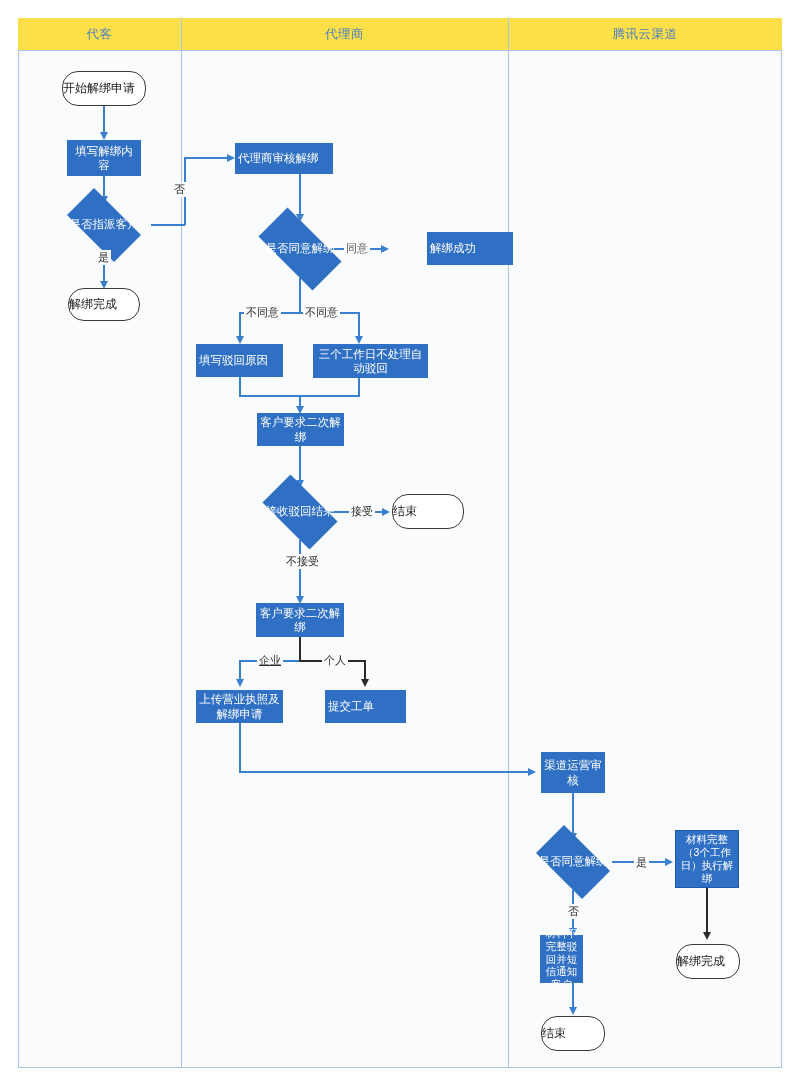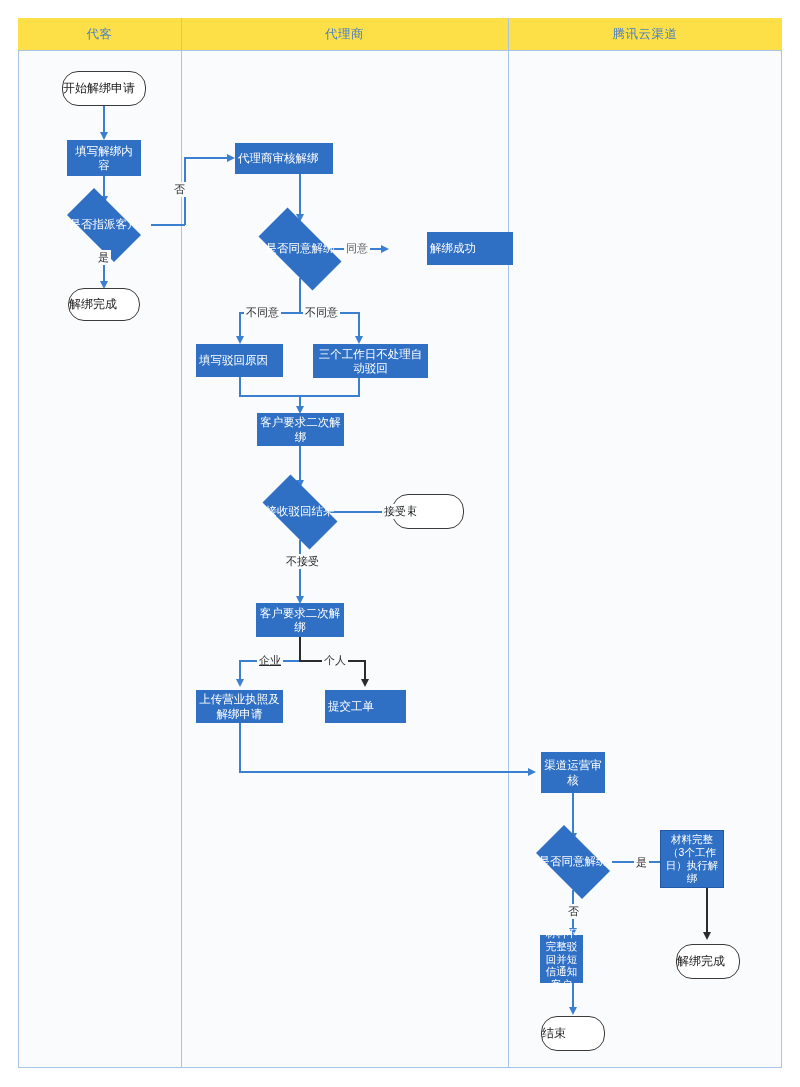--- a/index.html
+++ b/index.html
@@ -237,21 +237,21 @@
   <div class="ln" style="left:299px; top:446px; width:2px; height:38px;"></div>
   <div class="arrow down" style="left:295.5px; top:480px;"></div>
 
   <div class="decision-wrap" style="left:253px; top:484px; width:94px; height:56px;">
     <div class="decision-shape"></div>
     <div class="decision-label">接收驳回结果</div>
   </div>
 
   <div class="ln" style="left:325px; top:511px; width:58px; height:1.6px;"></div>
   <div class="arrow right" style="left:382px; top:507.5px;"></div>
-  <div class="elabel" style="left:349px; top:504px;margin-left:33px;">接受</div>
+  <div class="elabel" style="left:349px; top:504px;">接受</div>
 
   <div class="node terminator" style="left:392px; top:494px; width:72px; height:35px;">
     <span>结束</span>
   </div>
 
   <div class="ln" style="left:299px; top:540px; width:2px; height:62px;"></div>
   <div class="arrow down" style="left:295.5px; top:596px;"></div>
   <div class="elabel" style="left:284px; top:554px;">不接受</div>
 
   <div class="node process" style="left:256px; top:603px; width:88px; height:34px;">
@@ -289,21 +289,21 @@
 
   <div class="decision-wrap" style="left:527px; top:834px; width:92px; height:56px;">
     <div class="decision-shape"></div>
     <div class="decision-label">是否同意解绑</div>
   </div>
 
   <div class="ln" style="left:612px; top:861px; width:54px; height:1.6px;"></div>
   <div class="arrow right" style="left:665px; top:857.5px;"></div>
   <div class="elabel" style="left:634px; top:855px;">是</div>
 
-  <div class="node process bordered" style="left:660px; top:830px; width:64px; height:58px; font-size:10.5px;">
+  <div class="node process bordered" style="left:675px; top:830px; width:64px; height:58px; font-size:10.5px;">
     <span>材料完整（3个工作日）执行解绑</span>
   </div>
 
   <div class="ln dark" style="left:706px; top:888px; width:1.6px; height:48px;"></div>
   <div class="arrow down dark" style="left:703px; top:932px;"></div>
 
   <div class="node terminator" style="left:676px; top:944px; width:64px; height:35px;">
     <span>解绑完成</span>
   </div>
 

